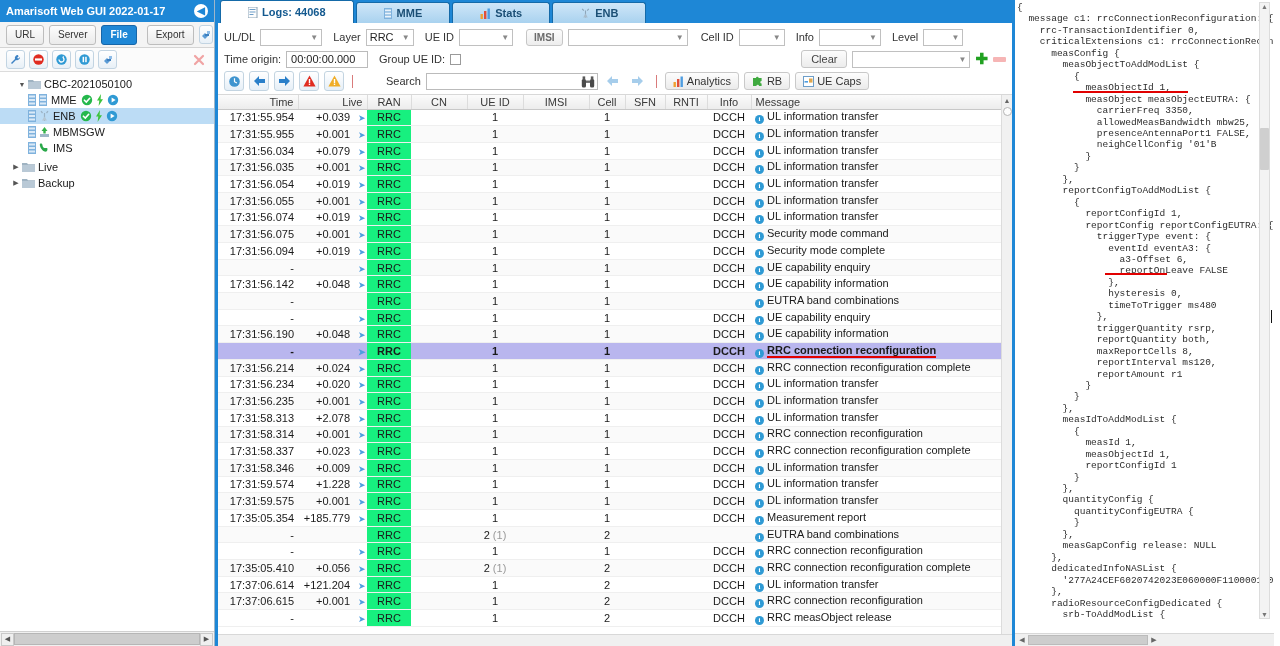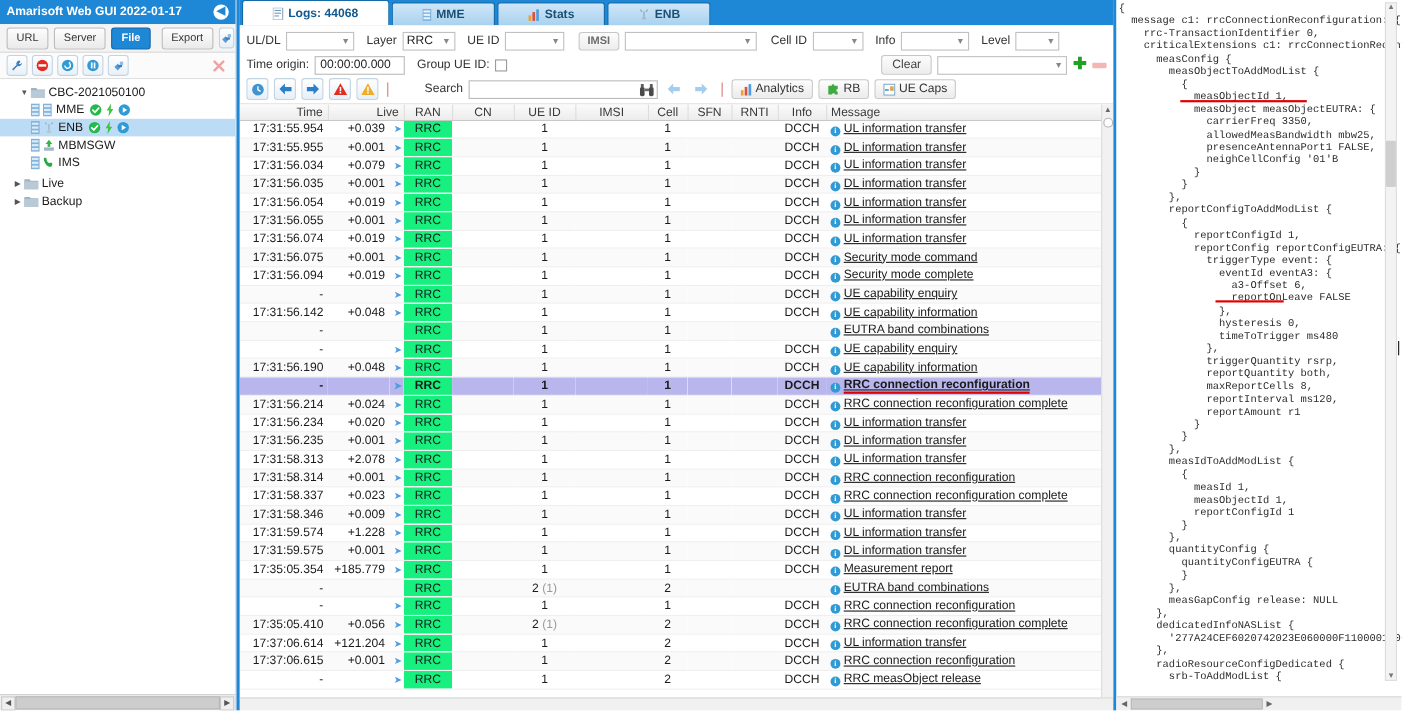--- a/index.html
+++ b/index.html
@@ -192,21 +192,21 @@
   tr.alt td { background: #fafafa; }
   tr.sel-row td { background: #b9b6ee; font-weight: bold; }
   td.time { text-align: right; }
   td.diff { text-align: right; padding-right: 2px; }
   td.arrowcell { width: 12px; text-align: center; padding: 0; }
   td.ran {
     background: #17f07f !important; color: #1a1a1a; text-align: center;
     font-weight: normal; border-bottom: none;
   }
   td.ctr { text-align: center; }
-  td.msg { text-align: left; text-decoration: underline; }
+  td.msg { text-align: left; }
   .iinfo {
     display: inline-block; width: 9px; height: 9px; border-radius: 50%;
     background: #2f9ad4; color: #fff; font-size: 7px; font-weight: bold;
     text-align: center; line-height: 9px; margin-right: 3px;
     vertical-align: -1px; font-family: "Liberation Serif", serif;
   }
   .underline-red {
     border-bottom: 2px solid #e10000; padding-bottom: 0px;
   }
   .arrow-ico { color: #4f9de0; font-size: 9px; }

